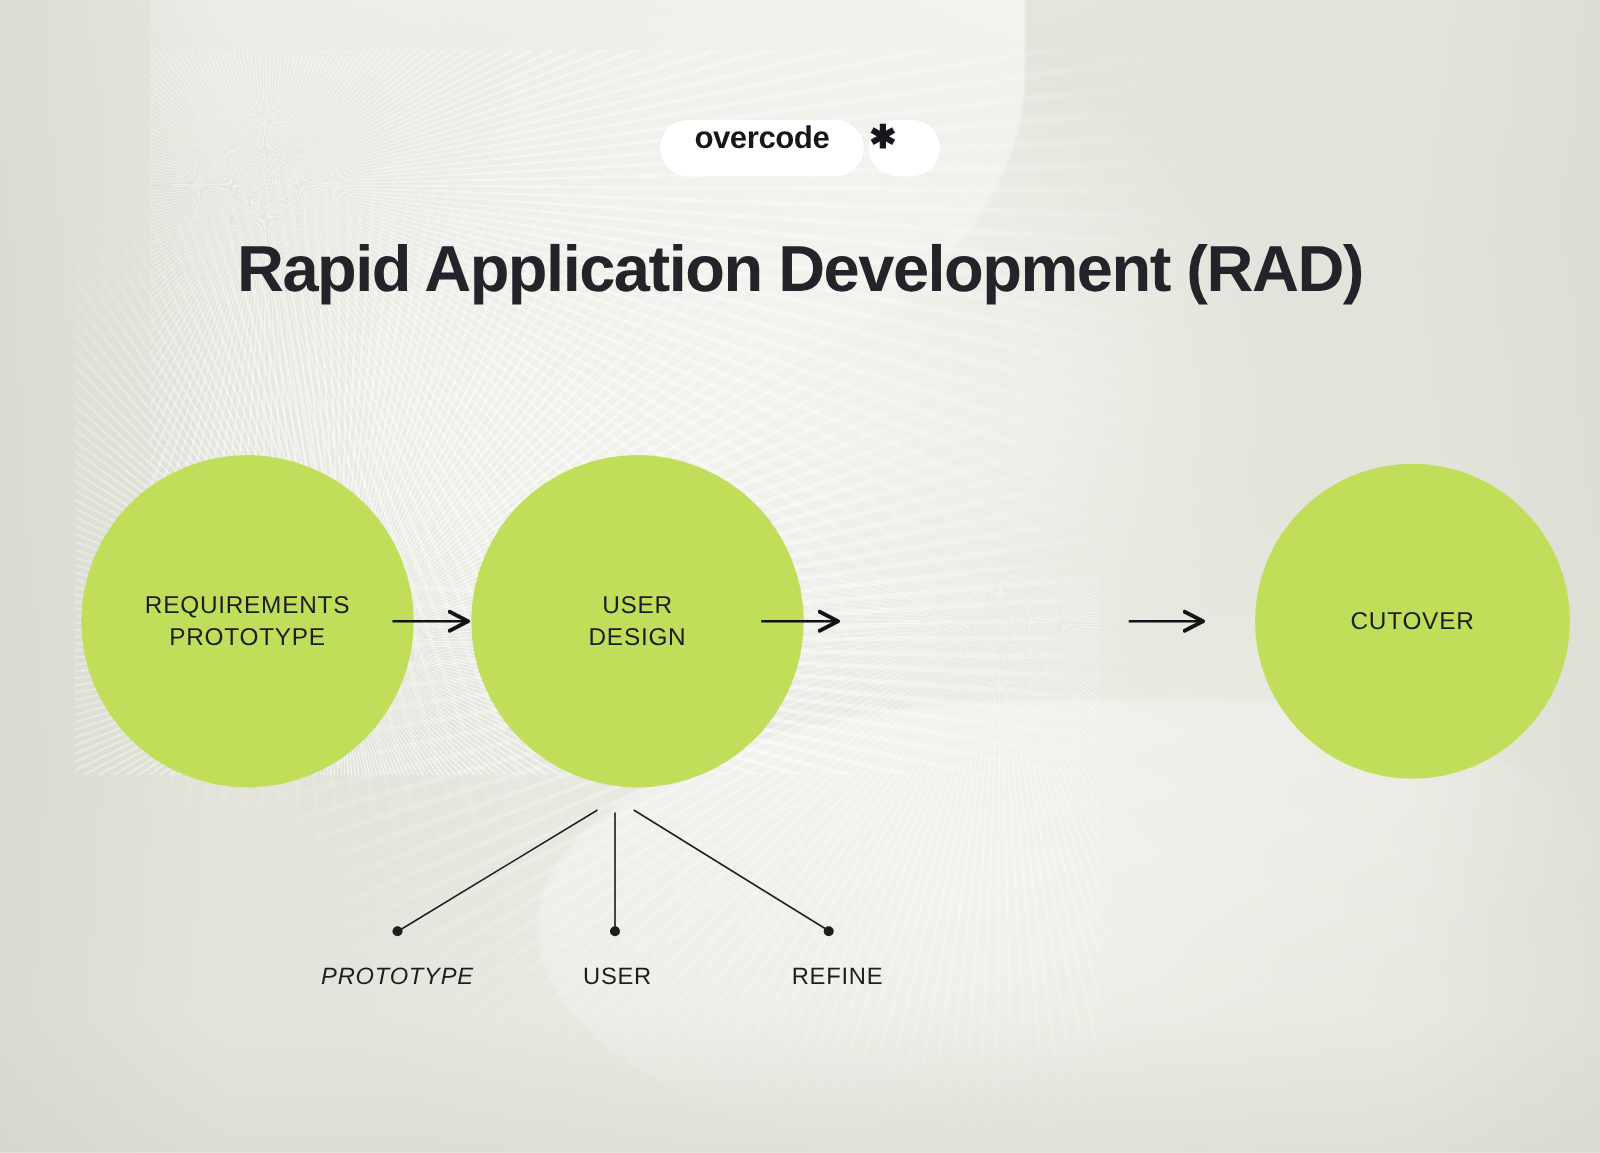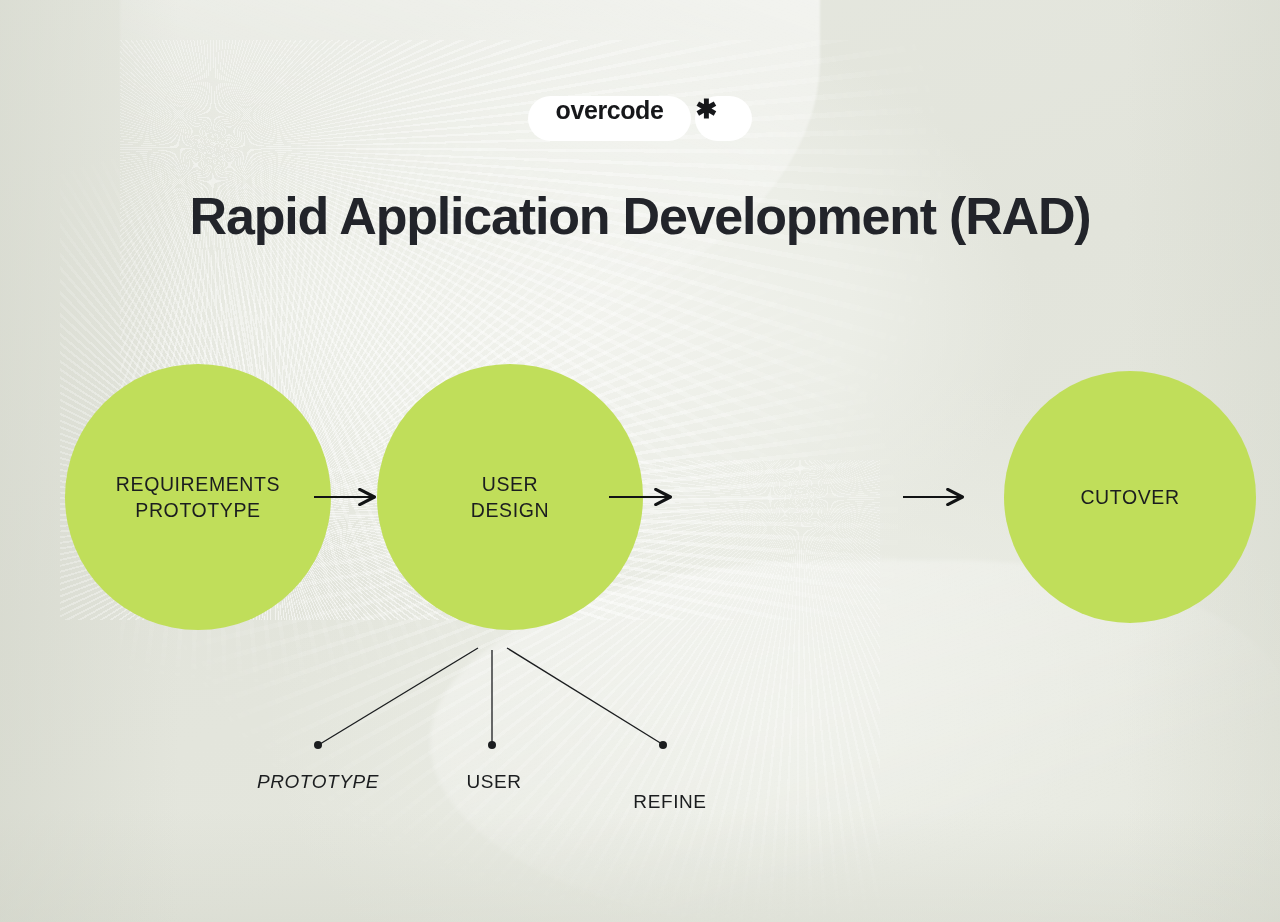--- a/index.html
+++ b/index.html
@@ -240,16 +240,16 @@
       </defs>
       <g stroke="#111314" stroke-width="2.1" fill="none" marker-end="url(#ah)">
         <line x1="314" y1="497" x2="374" y2="497"></line>
         <line x1="609" y1="497" x2="670" y2="497"></line>
         <line x1="903" y1="497" x2="962" y2="497"></line>
       </g>
     </svg>
 
     <div class="sub-label" style="left:318px; top:771px;font-style:italic;">PROTOTYPE</div>
     <div class="sub-label" style="left:494px; top:771px;">USER</div>
-    <div class="sub-label" style="left:670px; top:771px;margin-top:20px;">REFINE</div>
+    <div class="sub-label" style="left:670px; top:771px;">REFINE</div>
 
   </div>
 </div>
 
 </body></html>

